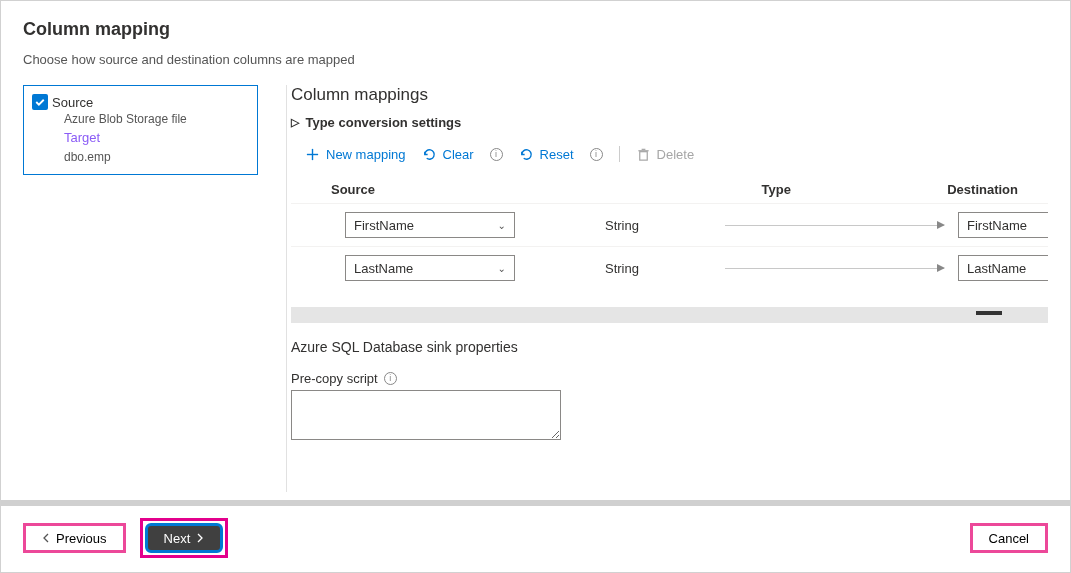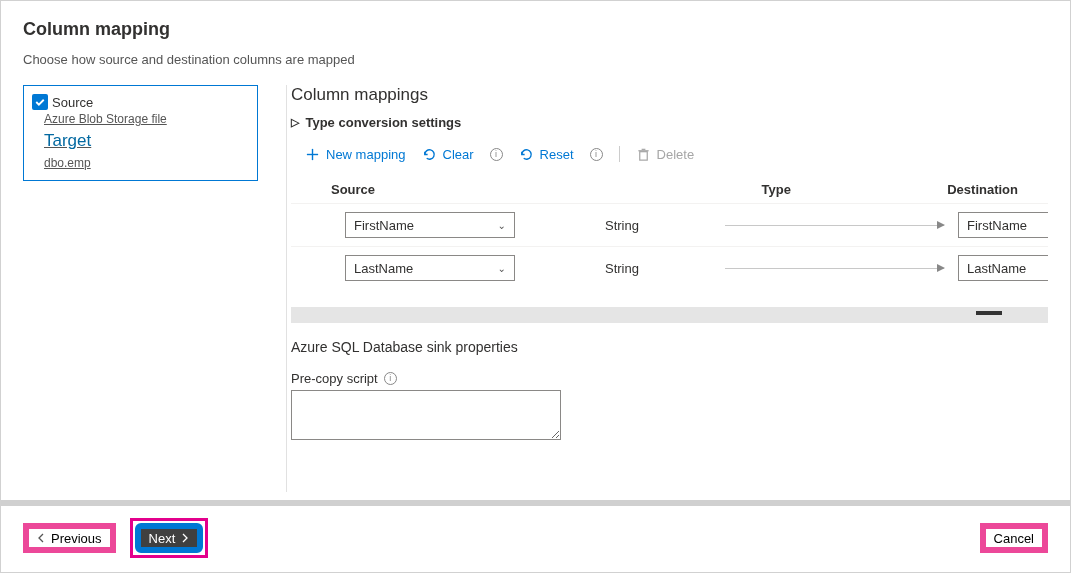--- a/index.html
+++ b/index.html
@@ -52,22 +52,22 @@
       gap: 4px;
     }
     .checkbox {
       width: 16px; height: 16px;
       background: #0078d4;
       border-radius: 2px;
       display: flex; align-items: center; justify-content: center;
     }
     .checkbox svg { width: 12px; height: 12px; stroke: #fff; stroke-width: 2.5; fill: none; }
     .source-label { font-size: 13px; color: #323130; }
-    .indented { margin-left: 12px; font-size: 12px; color: #555; line-height: 1.5; text-decoration: underline; }
-    .indented .strong { color: #0369a1; font-size: 17px; }
+    .indented { margin-left: 32px; font-size: 12px; color: #555; line-height: 1.5; }
+    .indented .strong { color: #8b5cf6; font-size: 13px; }
     .right {
       flex: 1;
       border-left: 1px solid #e1e1e1;
       padding-left: 4px;
       display: flex;
       flex-direction: column;
       overflow: hidden;
     }
     .col-map-title {
       font-size: 17px;
@@ -190,23 +190,23 @@
       height: 6px; background: #d0d0d0;
       margin: 8px -22px 0 -22px;
     }
     .footer {
       display: flex; align-items: center;
       padding-top: 12px;
       gap: 14px;
     }
     .btn {
       height: 30px;
-      border: 6px solid #ec4899;
+      border: 3px solid #ec4899;
       background: #fff;
-      padding: 0 8px;
+      padding: 0 16px;
       font-size: 13px;
       display: flex; align-items: center; gap: 4px;
       cursor: pointer;
     }
     .btn-primary {
       background: #404040;
       border-color: #0078d4;
       color: #fff;
       border-radius: 6px;
     }

